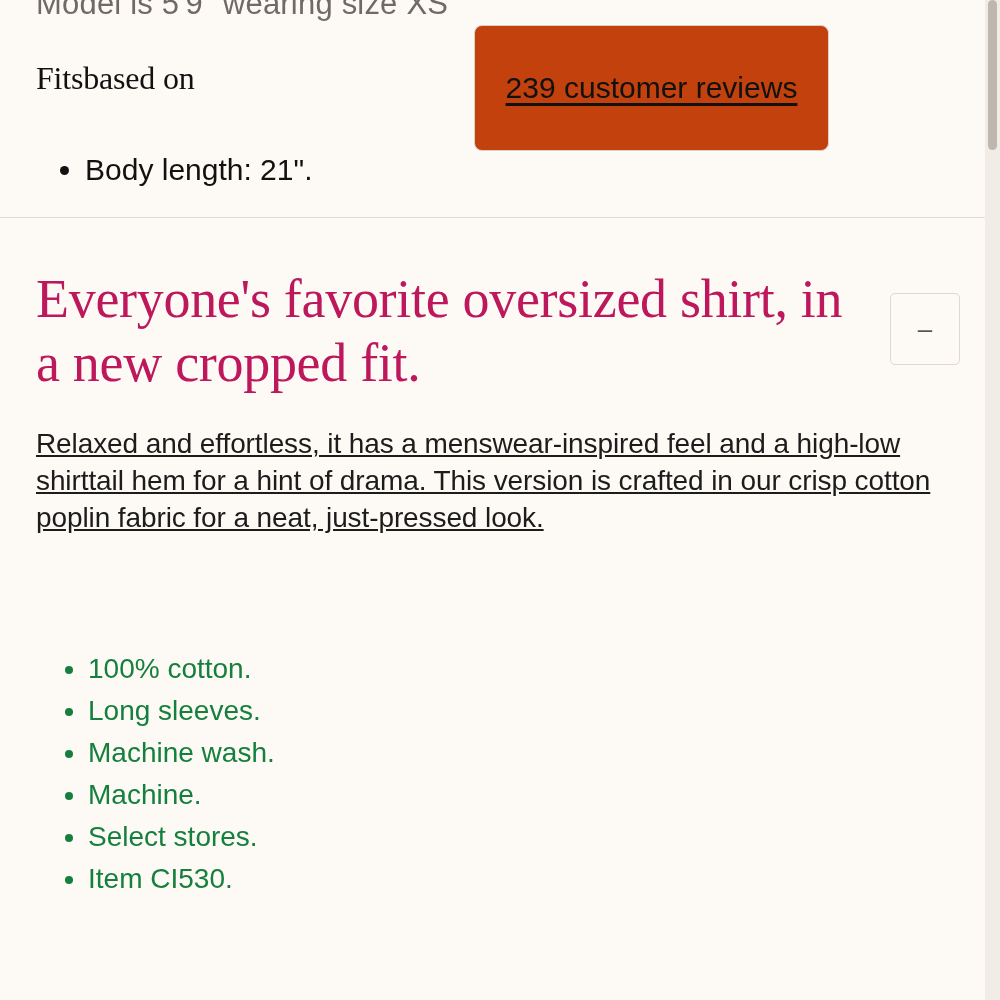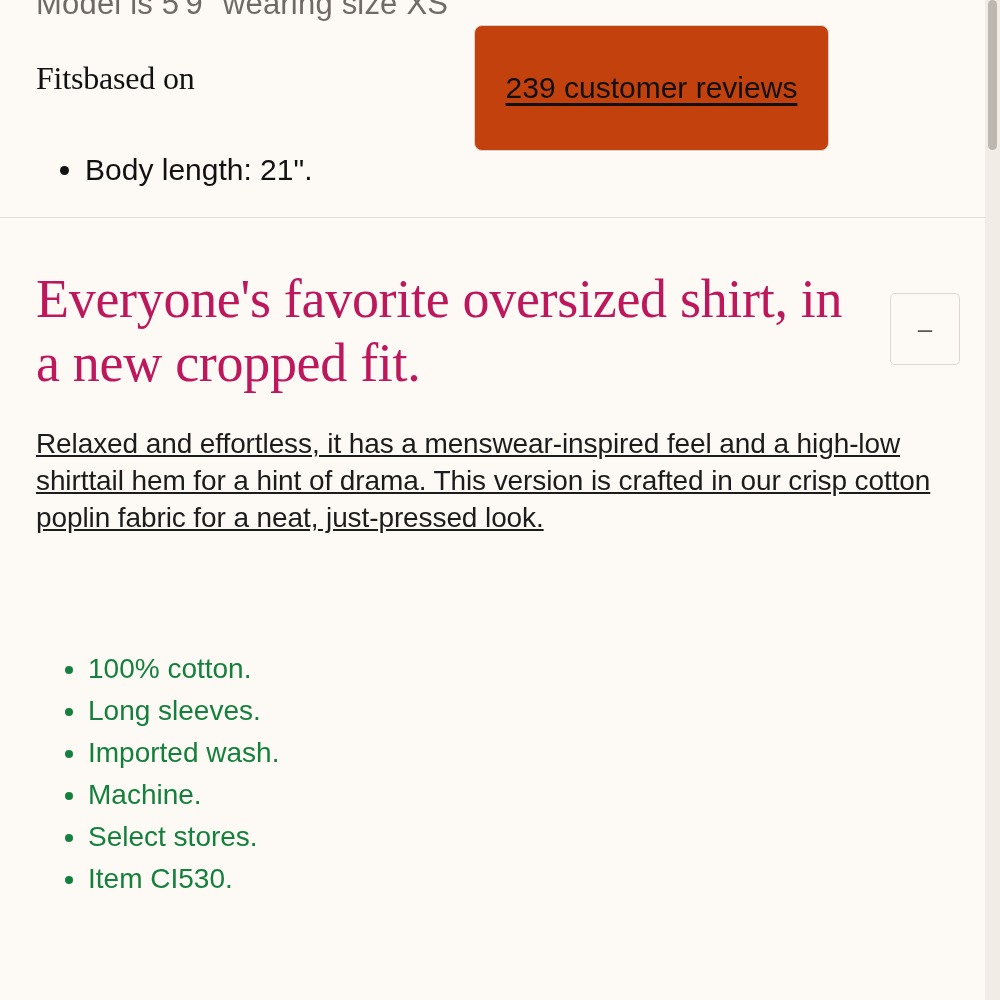--- a/index.html
+++ b/index.html
@@ -196,21 +196,21 @@
     <div class="collapse-btn">
       <span>–</span>
     </div>
 
     <div class="body-copy">Relaxed and effortless, it has a menswear-inspired feel and a high-low shirttail hem for a hint of drama. This version is crafted in our crisp cotton poplin fabric for a neat, just-pressed look.</div>
 
     <div class="spec-list">
       <ul>
         <li>100% cotton.</li>
         <li>Long sleeves.</li>
-        <li>Imported wash.</li>
+        <li>Machine wash.</li>
         <li>Machine.</li>
         <li>Select stores.</li>
         <li>Item CI530.</li>
       </ul>
     </div>
   </div>
 
   <div class="scroll-track">
     <div class="scroll-thumb"></div>
   </div>

